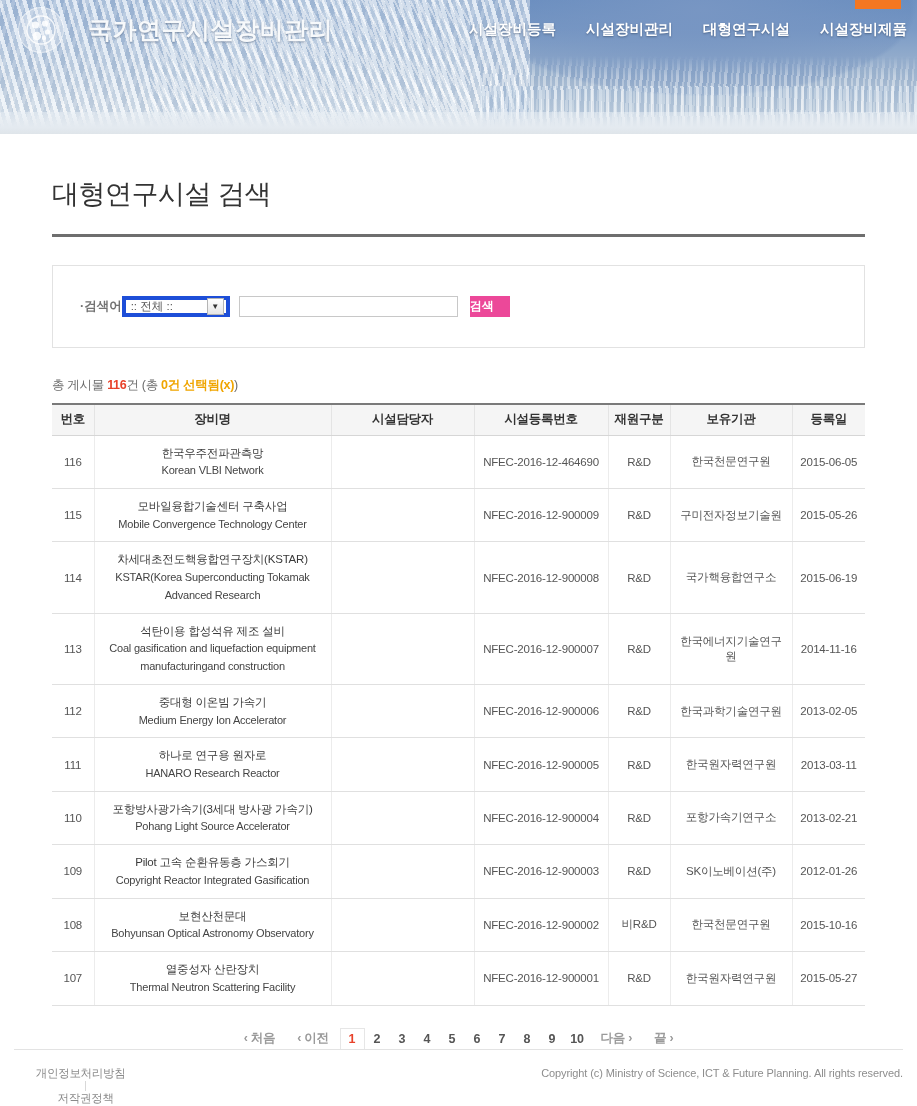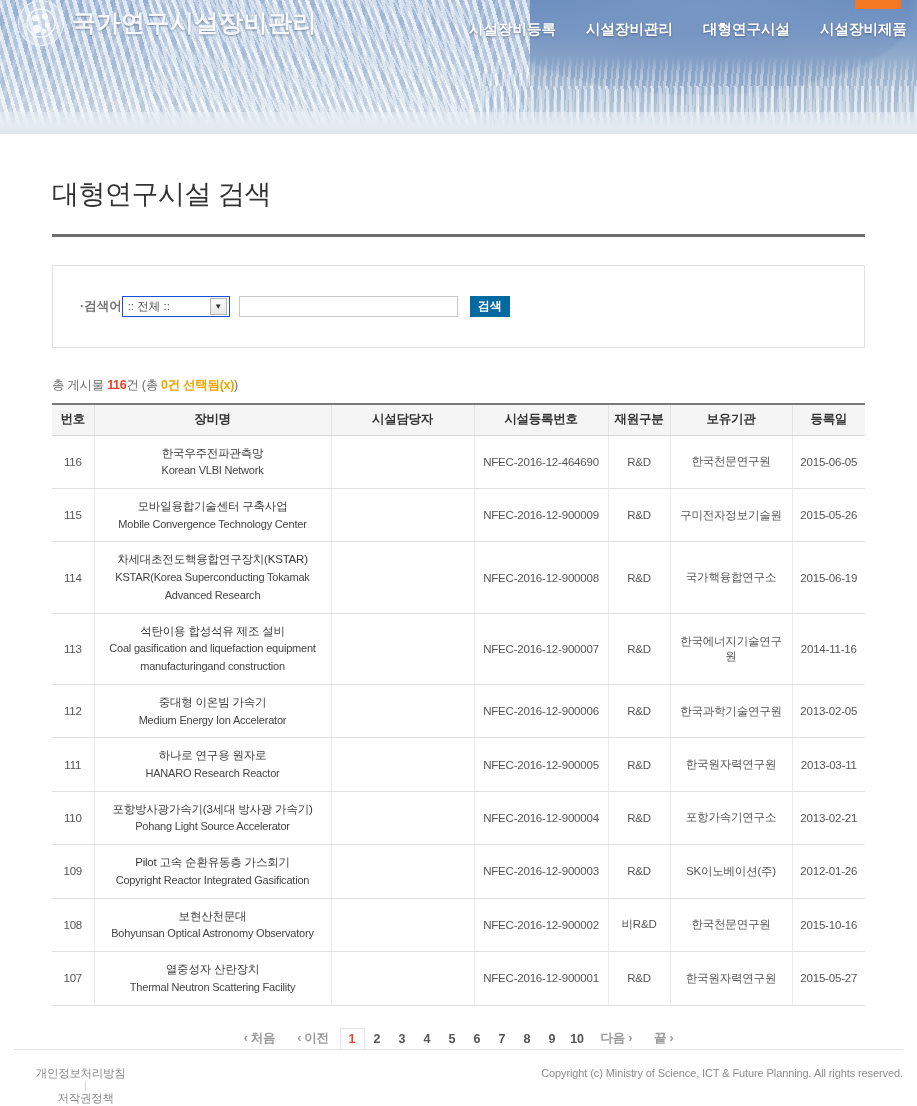--- a/index.html
+++ b/index.html
@@ -88,22 +88,22 @@
 
   .orange-tab {
     position: absolute;
     left: 855px; top: 0; width: 46px; height: 9px;
     background: #f47721;
     z-index: 7;
   }
 
   .logo-wrap {
     position: absolute;
-    left: 18px; top: 0;
-    display: flex; align-items: center; gap: 8px;
+    left: 18px; top: 7px;
+    display: flex; align-items: center; gap: 24px;
     z-index: 6;
   }
   .logo-mark {
     width: 46px; height: 46px;
     border-radius: 50%;
     background: rgba(255,255,255,0.30);
     border: 1px solid rgba(255,255,255,0.55);
     display: flex; align-items: center; justify-content: center;
   }
   .logo-mark svg { display:block; }
@@ -165,21 +165,21 @@
   .search-label {
     font-size: 12.5px;
     color: #737373;
     font-weight: 700;
     white-space: nowrap;
     text-align: center;
   }
   .search-select {
     width: 108px;
     height: 21px;
-    border: 1px solid #1d4ed8;
+    border: 4px solid #1d4ed8;
     background: #ffffff;
     font-size: 11.5px;
     color: #555555;
     padding: 0 2px 0 5px;
     display: flex;
     align-items: center;
     justify-content: space-between;
     cursor: pointer;
   }
   .select-caret {
@@ -197,29 +197,29 @@
     background: #ffffff;
     font-size: 12px;
     color: #333;
     padding: 0 5px;
     outline: none;
     font-family: "Liberation Sans", sans-serif;
   }
   .search-btn {
     margin-left: 12px;
     width: 40px; height: 21px;
-    background: #0369a1;
+    background: #ec4899;
     color: #ffffff;
     font-size: 12px;
     font-weight: 700;
     border: none;
     cursor: pointer;
     font-family: "Liberation Sans", sans-serif;
     line-height: 21px;
-    text-align: center;
+    text-align: left;
   }
 
   
   .result-count {
     margin-top: 29px;
     font-size: 12.5px;
     color: #6b6b6b;
     letter-spacing: -0.3px;
   }
   .rc-total { color: #e8422a; font-weight: 700; }

